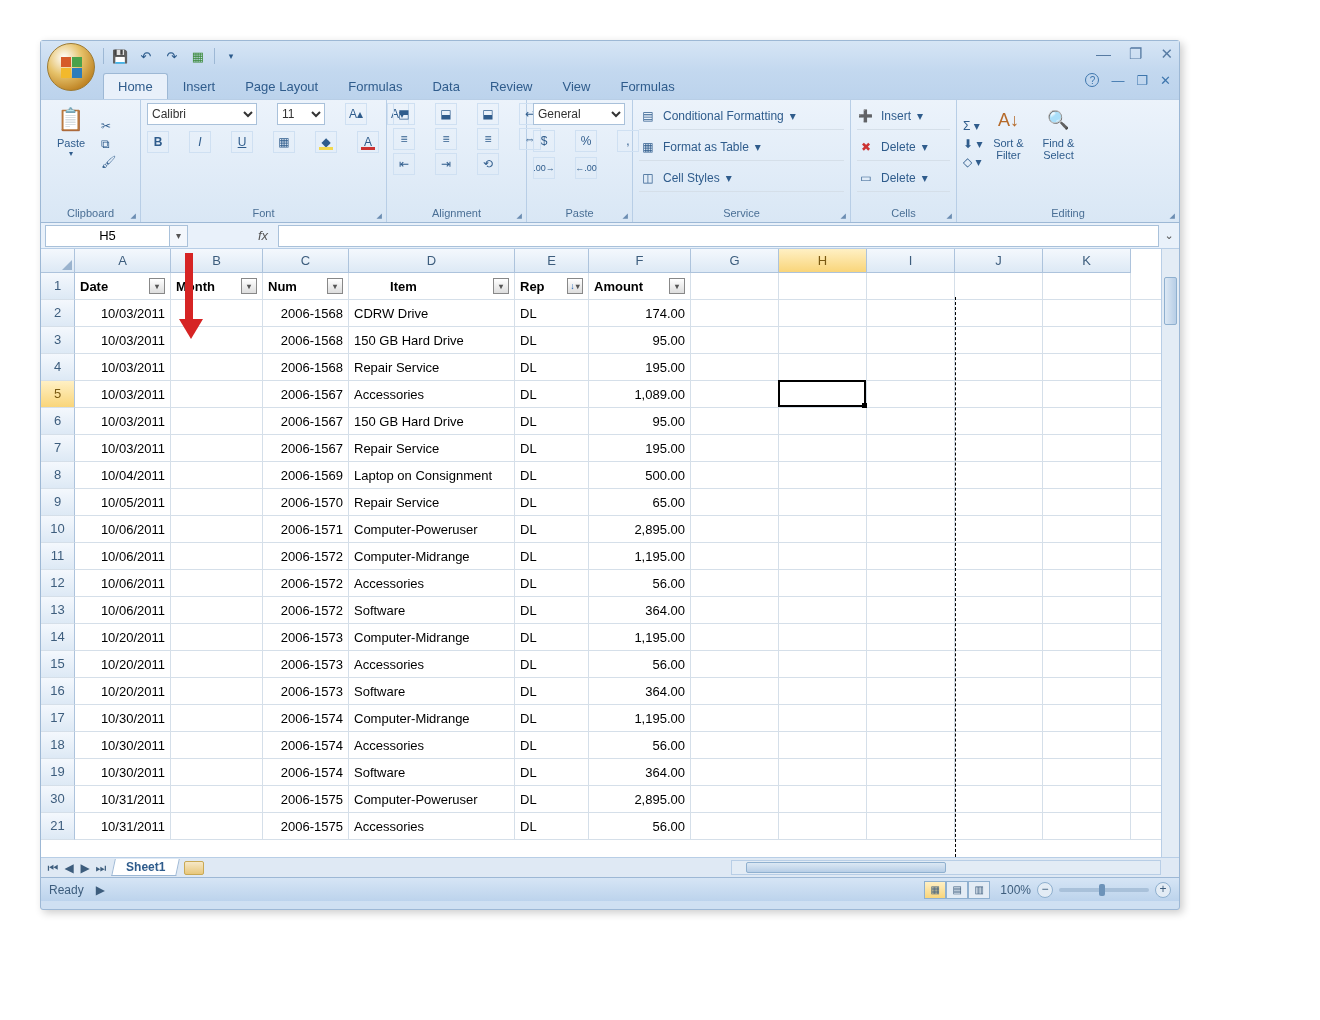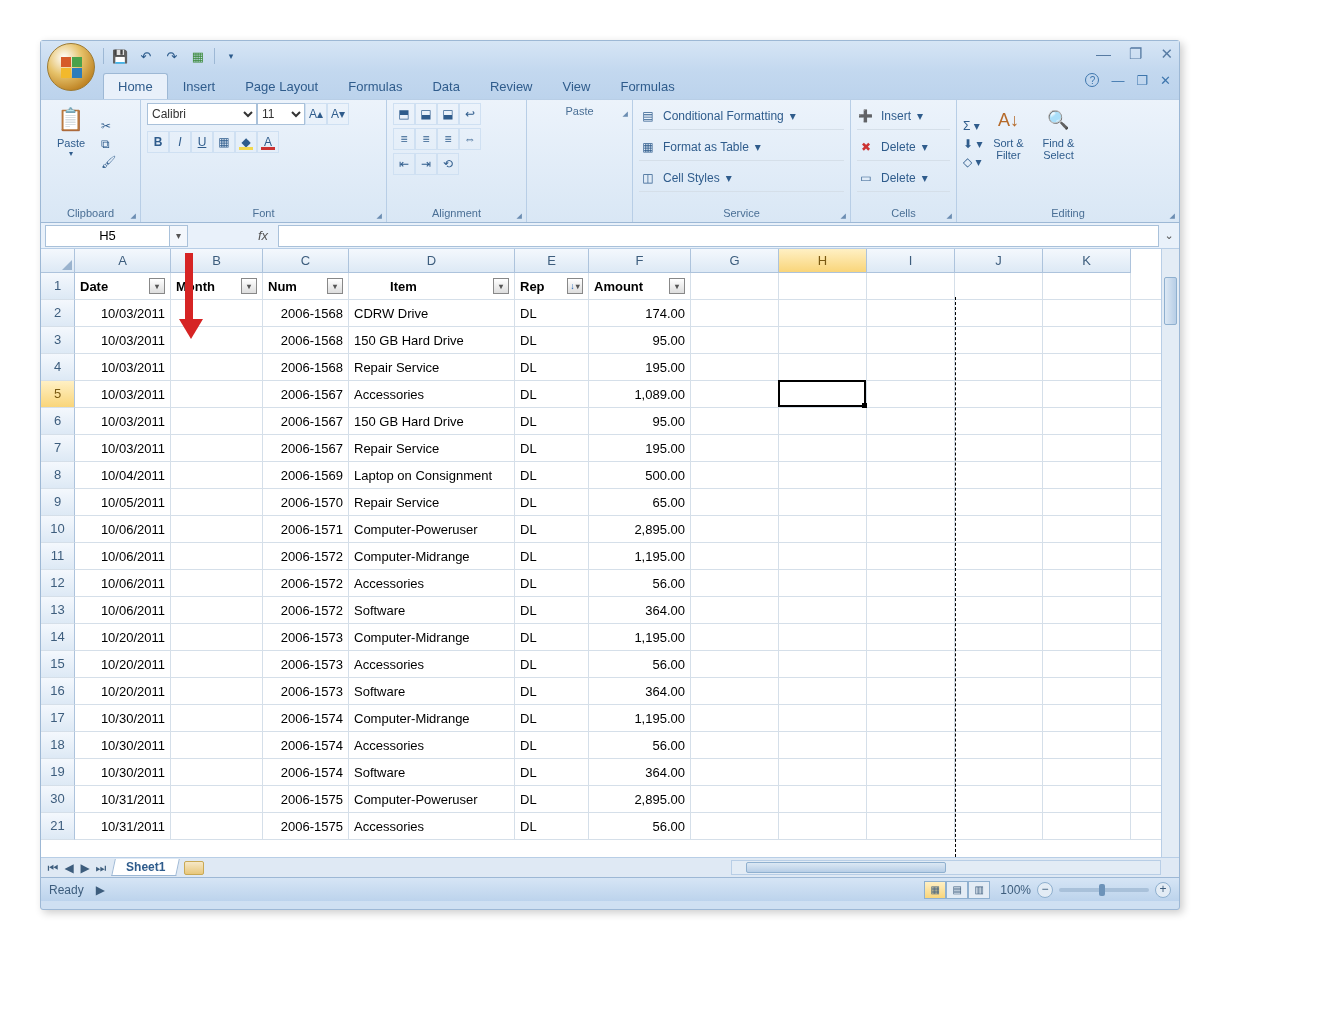--- a/index.html
+++ b/index.html
@@ -32,21 +32,21 @@
 .group-body { flex:1; display:flex; align-items:flex-start; gap:6px; }
 .group-label { font-size:11px; color:#4a6f95; text-align:center; padding:2px 0 3px; position:relative; }
 .group-label::after { content:"◢"; font-size:7px; color:#6b8db2; position:absolute; right:-2px; bottom:2px; }
 .big-btn { display:flex; flex-direction:column; align-items:center; width:48px; }
 .big-btn .ico { width:34px; height:34px; display:flex; align-items:center; justify-content:center; font-size:22px; color:#b56a2a; }
 .big-btn .lbl { font-size:11px; color:#2f5c8c; text-align:center; line-height:1.1; }
 .col3 { display:flex; flex-direction:column; gap:4px; justify-content:center; height:82px; }
 .col3 span, .col3 div { font-size:12px; color:#2f5c8c; }
 select.ribbon-sel, input.ribbon-in { font-size:12px; border:1px solid #a9c1da; background:#fff; color:#333; }
 select.ribbon-sel { height:22px; }
-.btnrow { display:flex; gap:0; }
+.btnrow { display:flex; gap:20px; }
 .btnrow .b { width:22px; height:22px; border:1px solid #cfe0f2; display:flex; align-items:center; justify-content:center; font-size:12px; color:#2f5c8c; }
 .btnrow .b.a-color { position:relative; }
 .btnrow .b.a-color::after { content:""; position:absolute; bottom:2px; left:3px; right:3px; height:3px; background:#c33; }
 .btnrow .b.fill { position:relative; }
 .btnrow .b.fill::after { content:""; position:absolute; bottom:2px; left:3px; right:3px; height:3px; background:#f2d84e; }
 .vlist { display:flex; flex-direction:column; gap:4px; }
 .vlist .row { display:flex; align-items:center; gap:6px; font-size:12px; color:#2f5c8c; }
 .vlist .row .ico { width:18px; text-align:center; }
 
 
@@ -216,20 +216,32 @@
         <div class="btnrow">
           <div class="b">⇤</div>
           <div class="b">⇥</div>
           <div class="b">⟲</div>
         </div>
       </div>
       <div class="group-label">Alignment</div>
     </div>
 
     <div class="group" style="width:106px;">
+      <div class="group-body" style="flex-direction:column;gap:5px;">
+        <select class="ribbon-sel" style="width:92px;"><option>General</option></select>
+        <div class="btnrow">
+          <div class="b">$</div>
+          <div class="b">%</div>
+          <div class="b">,</div>
+        </div>
+        <div class="btnrow">
+          <div class="b" style="font-size:9px;">.00→</div>
+          <div class="b" style="font-size:9px;">←.00</div>
+        </div>
+      </div>
       <div class="group-label">Paste</div>
     </div>
 
     <div class="group" style="width:218px;">
       <div class="group-body">
         <div class="vlist" style="width:100%;">
           <div class="row"><span class="ico">▤</span><span>Conditional Formatting</span> ▾</div>
           <div class="row"><span class="ico">▦</span><span>Format as Table</span> ▾</div>
           <div class="row"><span class="ico">◫</span><span>Cell Styles</span> ▾</div>
         </div>

